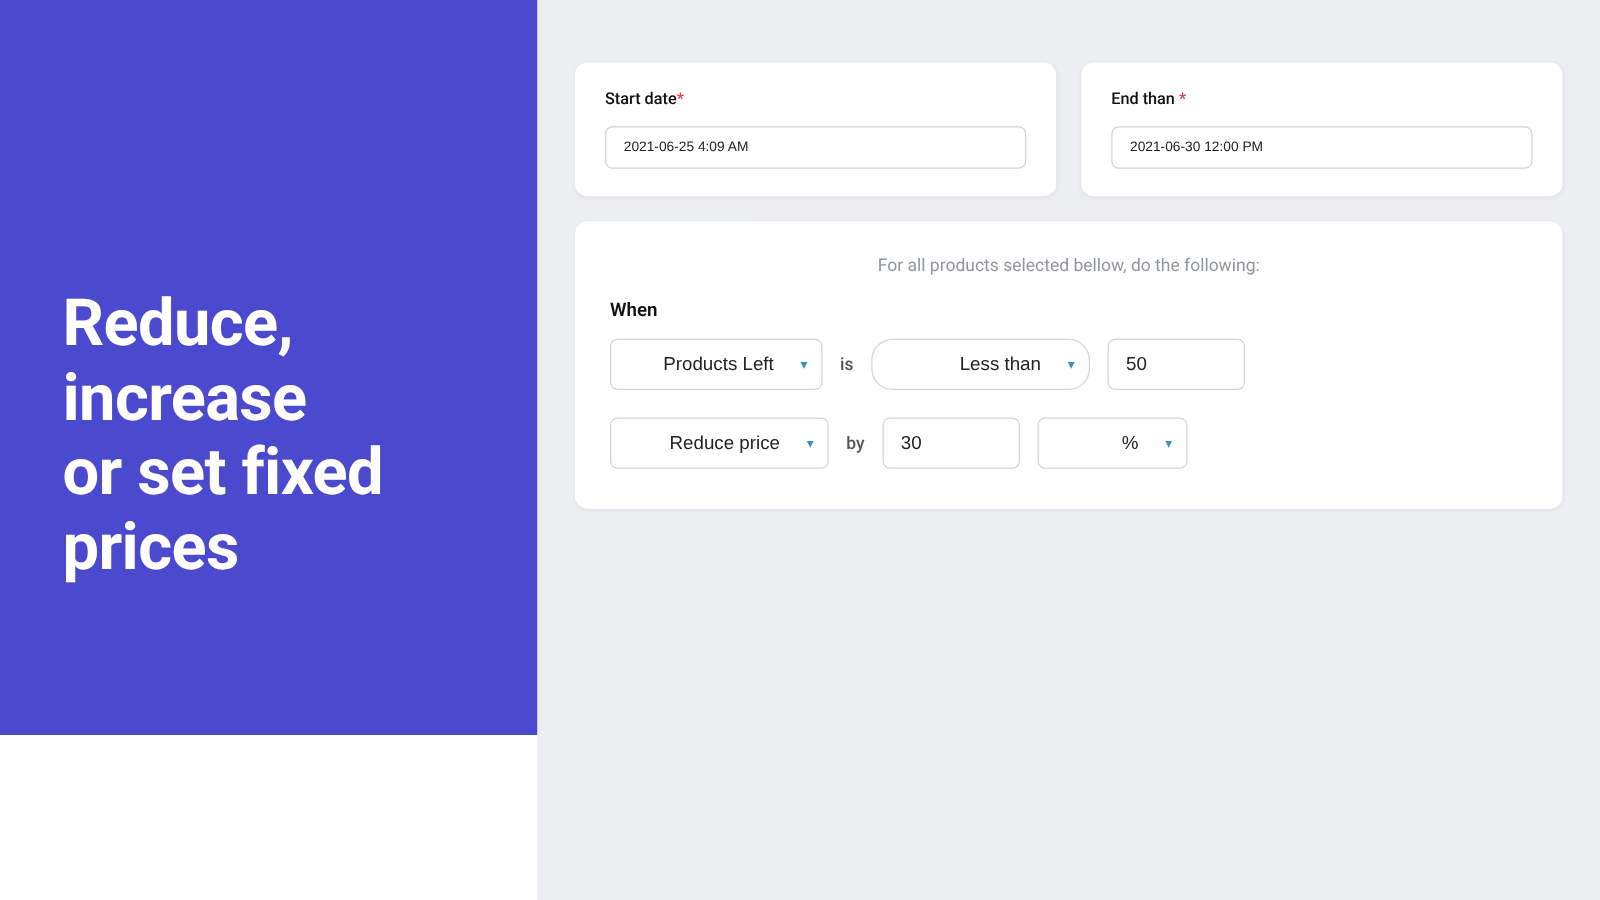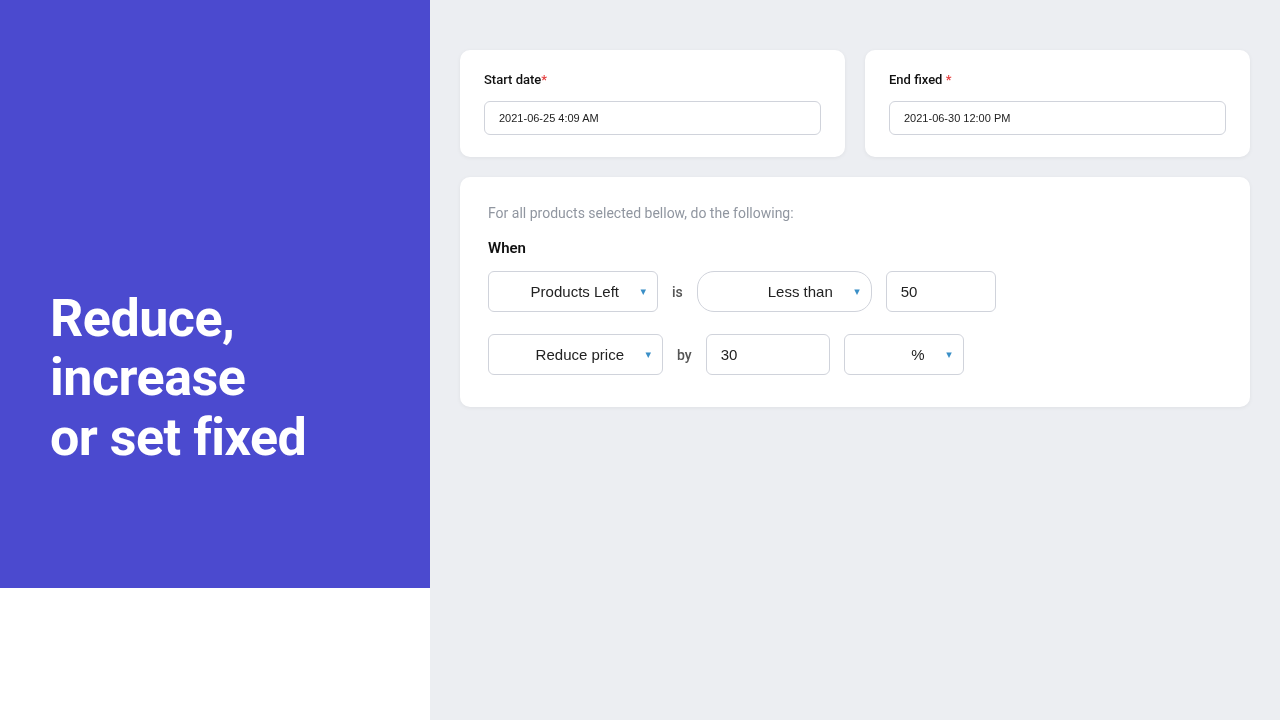--- a/index.html
+++ b/index.html
@@ -80,20 +80,21 @@
       background: #ffffff;
       border-radius: 10px;
       padding: 28px 28px 32px 28px;
       box-shadow: 0 1px 4px rgba(0,0,0,0.06);
     }
 
     .rules-description {
       font-size: 14px;
       color: #9096a0;
       margin-bottom: 18px;
+      text-align: center;
     }
 
     .when-label {
       font-size: 15px;
       font-weight: 600;
       color: #111111;
       margin-bottom: 14px;
     }
 
     .condition-row {
@@ -167,46 +168,47 @@
 
     .select-action {
       width: 175px;
     }
 
     .select-unit {
       width: 120px;
     }
 
     .by-input {
-      width: 124px;
+      width: 110px;
     }
   </style>
 </head>
 <body>
 
 <div class="left-panel">
   <div class="hero-text">
     <span>Reduce,</span><br>
     <span>increase</span><br>
     <span>or set fixed</span><br>
+    <span>prices</span>
   </div>
 </div>
 
 <div class="right-panel">
 
   <div class="date-row">
     <div class="date-card">
       <div class="date-label">
         <span>Start date</span><span style="color:#e53e3e;">*</span>
       </div>
       <input class="date-input" type="text" value="2021-06-25 4:09 AM" style="">
     </div>
     <div class="date-card">
       <div class="date-label">
-        <span>End fixed </span><span style="color:#e53e3e;">*</span>
+        <span>End than </span><span style="color:#e53e3e;">*</span>
       </div>
       <input class="date-input" type="text" value="2021-06-30 12:00 PM" style="">
     </div>
   </div>
 
   <div class="rules-card">
     <div class="rules-description">For all products selected bellow, do the following:</div>
     <div class="when-label">When</div>
 
     <div class="condition-row">

